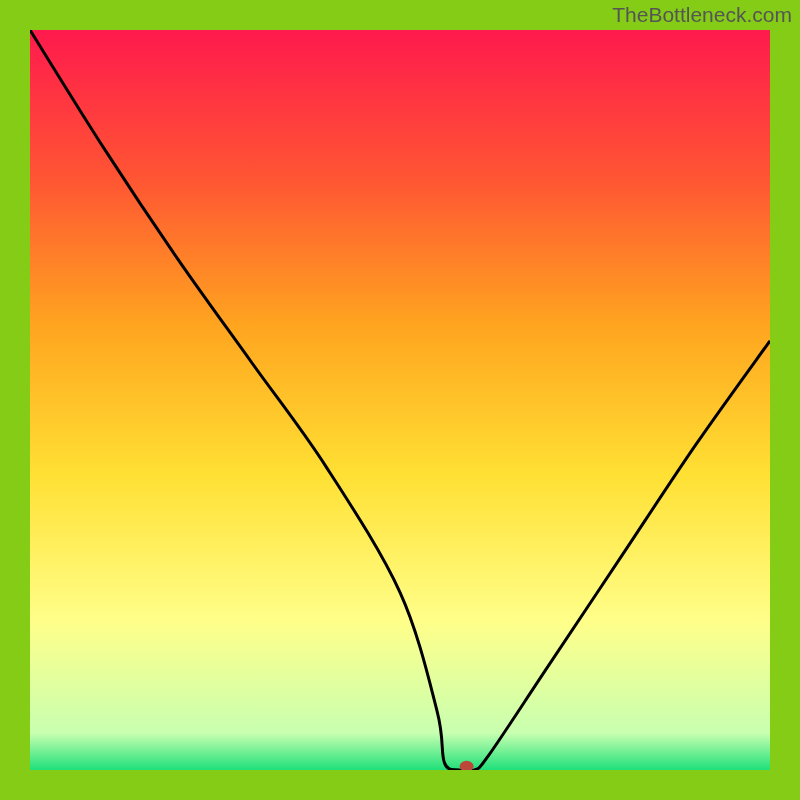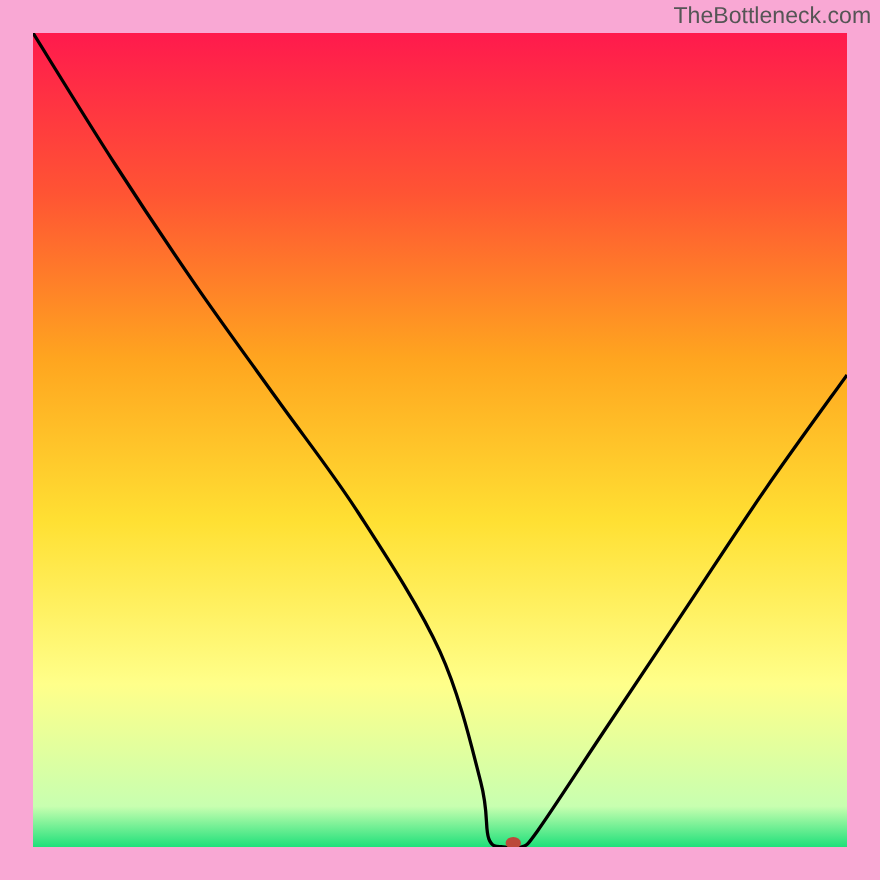--- a/index.html
+++ b/index.html
@@ -4,21 +4,21 @@
 <style>
   body {
     margin: 0;
     padding: 0;
     background: #ffffff;
   }
   .chart-container {
     width: 800px;
     height: 800px;
     position: relative;
-    background: #f9a8d4;
+    background: #84cc16;
   }
   .watermark {
     position: absolute;
     top: 3px;
     right: 8px;
     font-family: Arial, Helvetica, sans-serif;
     font-size: 21px;
     color: #555555;
     z-index: 10;
   }

